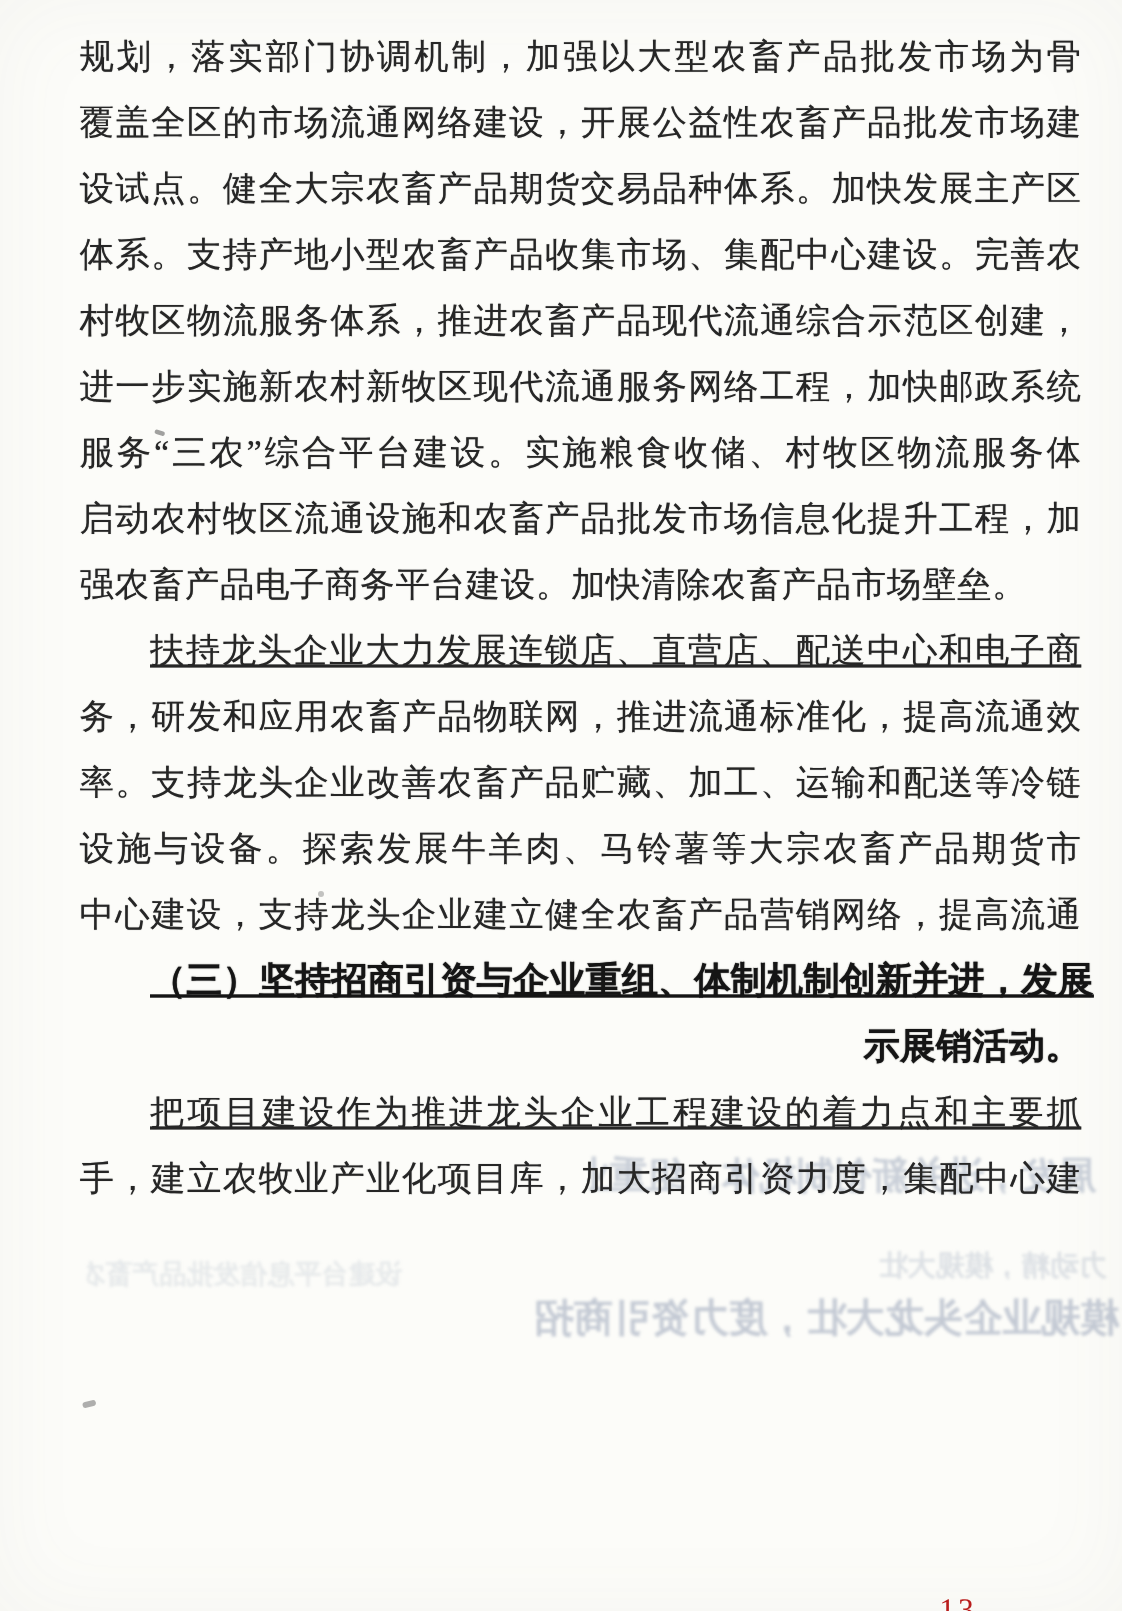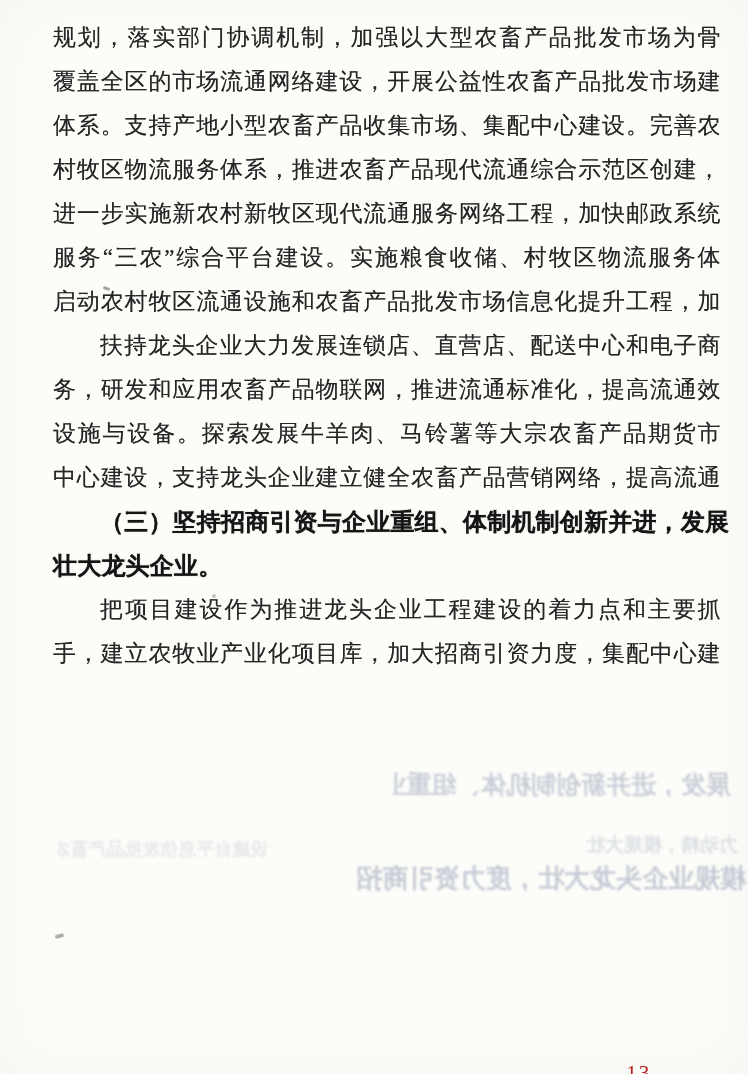--- a/index.html
+++ b/index.html
@@ -34,27 +34,29 @@
   }
   .line.fill {
     white-space: normal;
     overflow: hidden;
     text-align: justify;
     text-align-last: justify;
     word-break: break-all;
   }
   .line.indent {
     text-indent: 47px;
+    text-decoration: underline;
   }
   .line.bold {
     font-weight: 700;
     font-size: 24px;
     color: #151515;
     letter-spacing: 0.2px;
     text-shadow: 0 0 0.8px rgba(10,10,10,0.8);
+    text-align: right;
   }
   
   .page-number {
     position: absolute;
     top: 1033px;
     left: 610px;
     font-size: 21px;
     color: #b91c1c;
     letter-spacing: 2px;
     white-space: nowrap;
@@ -107,31 +109,34 @@
 <div class="page">
 
   <div class="bleed bleed-b">力动精，模规大壮</div>
   <div class="bleed bleed-d">设建台平息信发批品产畜农</div>
   <div class="bleed bleed-a">展发，进并新创制机体、组重业企</div>
   <div class="bleed bleed-c">模规业企头龙大壮，度力资引商招</div>
 
   <div class="text-body" id="text-body">
       <div class="line fill">规划，落实部门协调机制，加强以大型农畜产品批发市场为骨干、</div>
       <div class="line fill">覆盖全区的市场流通网络建设，开展公益性农畜产品批发市场建</div>
+      <div class="line fill">设试点。健全大宗农畜产品期货交易品种体系。加快发展主产区</div>
       <div class="line fill">体系。支持产地小型农畜产品收集市场、集配中心建设。完善农</div>
       <div class="line fill">村牧区物流服务体系，推进农畜产品现代流通综合示范区创建，</div>
       <div class="line fill">进一步实施新农村新牧区现代流通服务网络工程，加快邮政系统</div>
       <div class="line fill">服务“三农”综合平台建设。实施粮食收储、村牧区物流服务体系。</div>
       <div class="line fill">启动农村牧区流通设施和农畜产品批发市场信息化提升工程，加</div>
+      <div class="line">强农畜产品电子商务平台建设。加快清除农畜产品市场壁垒。</div>
       <div class="line indent fill">扶持龙头企业大力发展连锁店、直营店、配送中心和电子商</div>
       <div class="line fill">务，研发和应用农畜产品物联网，推进流通标准化，提高流通效</div>
+      <div class="line fill">率。支持龙头企业改善农畜产品贮藏、加工、运输和配送等冷链</div>
       <div class="line fill">设施与设备。探索发展牛羊肉、马铃薯等大宗农畜产品期货市场，</div>
       <div class="line fill">中心建设，支持龙头企业建立健全农畜产品营销网络，提高流通效</div>
       <div class="line bold indent">（三）坚持招商引资与企业重组、体制机制创新并进，发展</div>
-      <div class="line bold">壮大龙头企业。</div>
+      <div class="line bold">示展销活动。</div>
       <div class="line indent fill">把项目建设作为推进龙头企业工程建设的着力点和主要抓</div>
       <div class="line fill">手，建立农牧业产业化项目库，加大招商引资力度，集配中心建设</div>
     </div>
 
   <div class="speck speck-1"></div>
   <div class="speck speck-2"></div>
   <div class="speck speck-3"></div>
 
   <div class="page-number">- 13 -</div>
 

